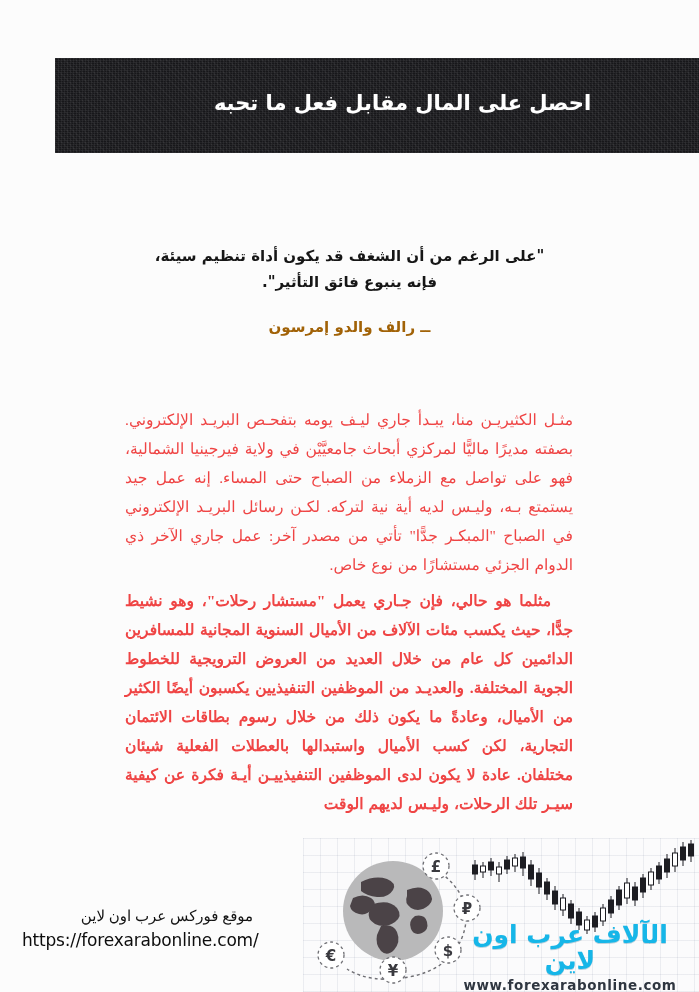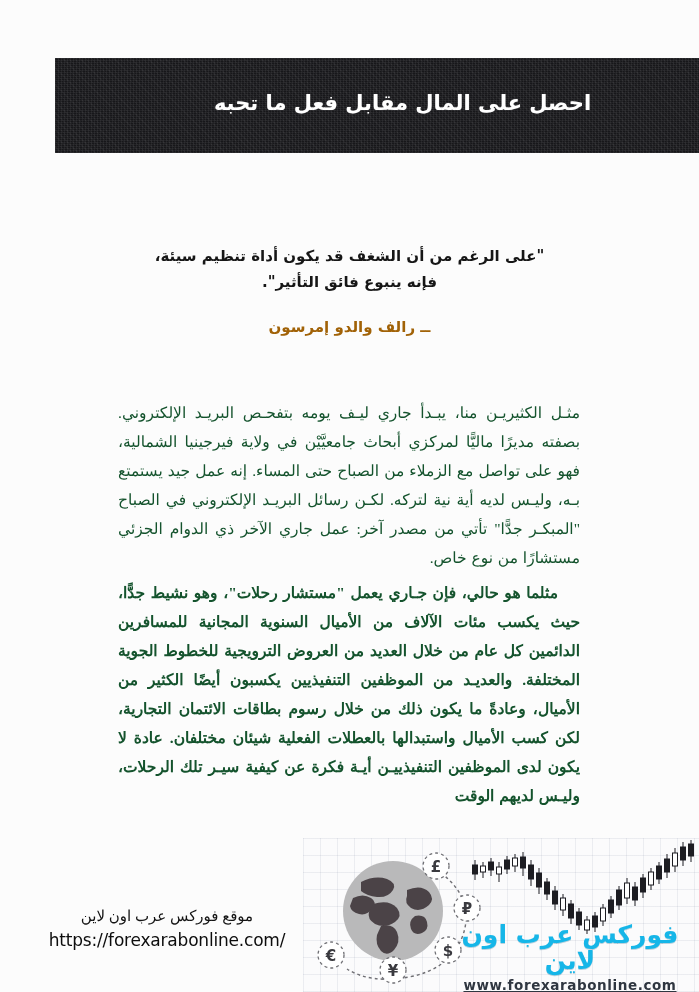--- a/index.html
+++ b/index.html
@@ -93,25 +93,25 @@
   .body-text {
     position: absolute;
     left: 118px;
     top: 398px;
     width: 462px;
     direction: rtl;
     text-align: justify;
     text-align-last: right;
   }
   .body-par {
-    margin: 0;
+    margin: 7px;
     font-family: "Liberation Serif", "DejaVu Serif", serif;
     font-size: 15.5px;
     line-height: 29px;
-    color: #14532d;
+    color: #ef4444;
     text-indent: 0;
     text-align: justify;
     text-align-last: right;
     word-spacing: 1px;
   }
   .body-par + .body-par {
     margin-top: 6px;
     text-indent: 22px;
     font-weight: bold;
   }
@@ -160,21 +160,20 @@
     direction: rtl;
   }
   .logo-url {
     margin-top: 2px;
     font-family: "DejaVu Sans", "Liberation Sans", sans-serif;
     font-weight: bold;
     font-size: 13.5px;
     color: #2f3640;
     letter-spacing: 0.6px;
     direction: ltr;
-    text-decoration: underline;
   }
 
   
   .credit {
     position: absolute;
     left: 22px;
     top: 906px;
     width: 290px;
   }
   .credit-ar {
@@ -183,21 +182,21 @@
     color: #131313;
     text-align: center;
     direction: rtl;
     line-height: 1.4;
   }
   .credit-url {
     margin-top: 3px;
     font-family: "DejaVu Sans", "Liberation Sans", sans-serif;
     font-size: 17px;
     color: #0d0d0d;
-    text-align: center;
+    text-align: left;
     direction: ltr;
     letter-spacing: -0.2px;
   }
 </style>
 </head>
 <body>
 
 <div class="page">
   <div class="paper-tone"></div>
 
@@ -368,21 +367,21 @@
         </g>
         <g>
           <circle cx="28" cy="117" r="13" fill="#ffffff" stroke="#6f6f74" stroke-width="1.3" stroke-dasharray="3 3"></circle>
           <text x="28" y="123">€</text>
         </g>
       </g>
     </svg>
   </div>
 
   <div class="logo">
-    <div class="logo-arabic">فوركس عرب اون لاين</div>
+    <div class="logo-arabic">الآلاف عرب اون لاين</div>
     <div class="logo-url">www.forexarabonline.com</div>
   </div>
 
   <div class="credit">
     <div class="credit-ar">موقع فوركس عرب اون لاين</div>
     <div class="credit-url">https://forexarabonline.com/</div>
   </div>
 </div>
 
 </body></html>

